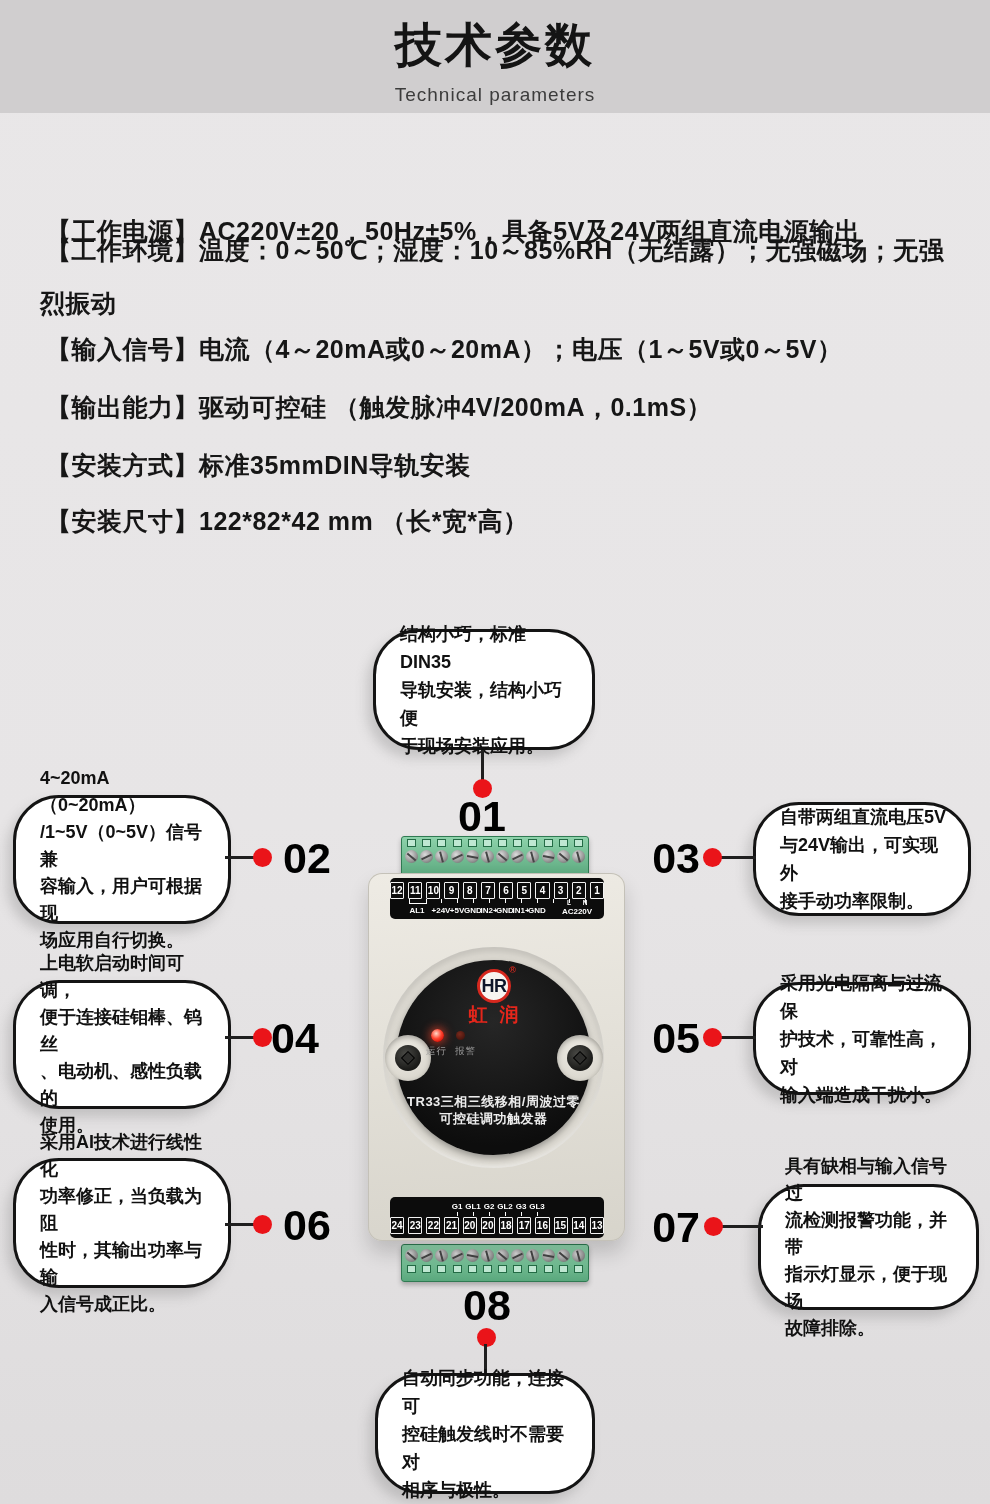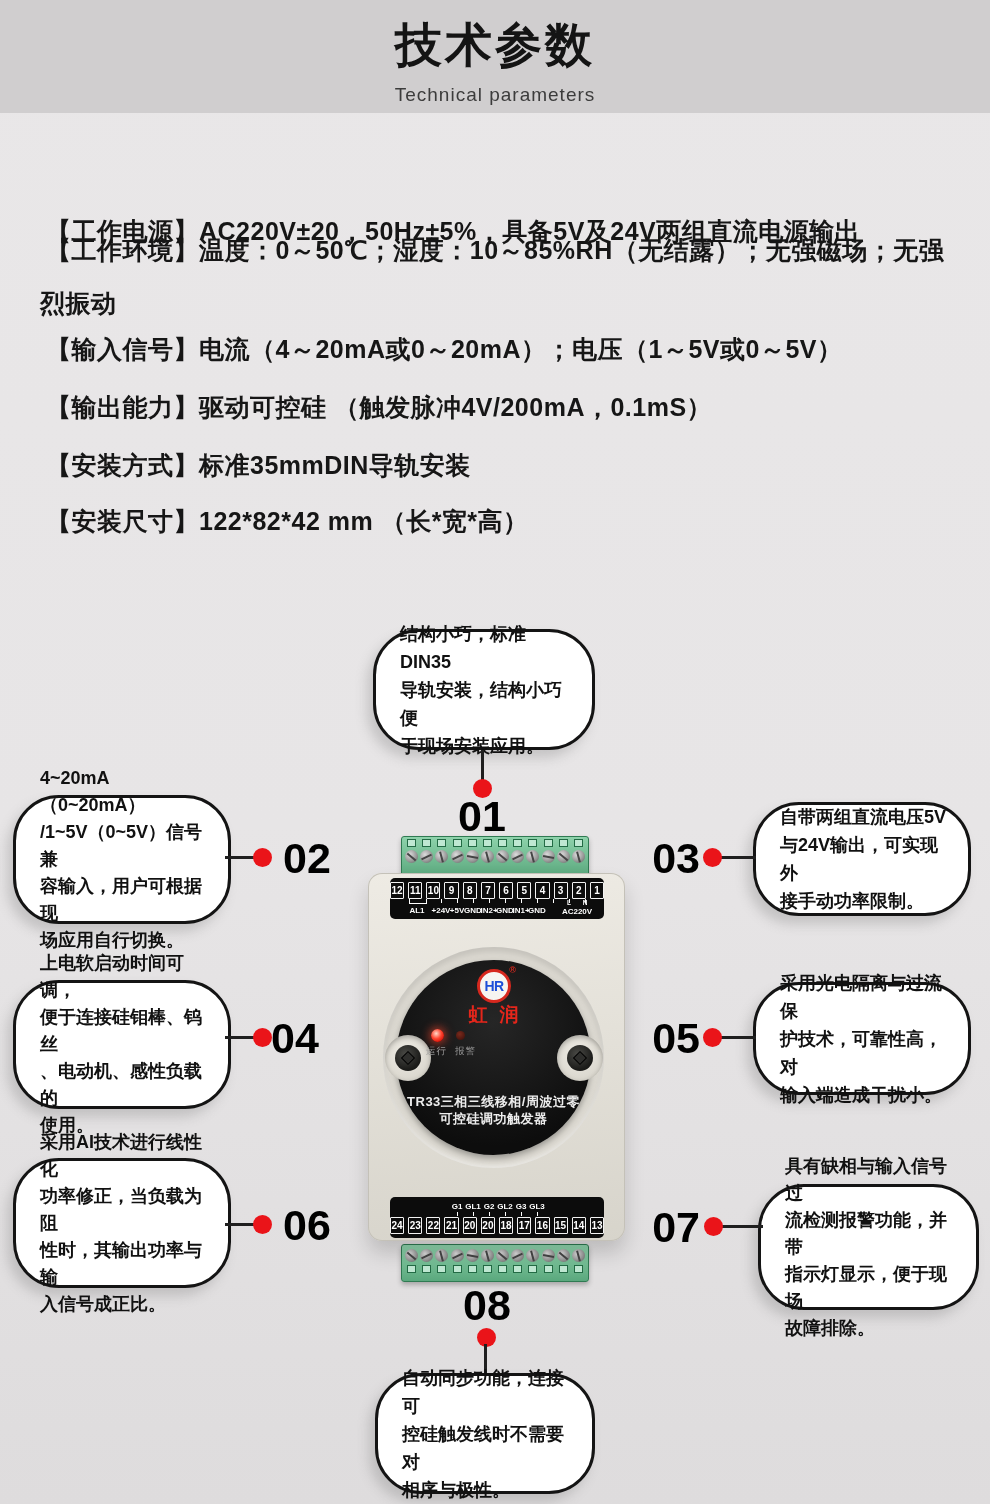--- a/index.html
+++ b/index.html
@@ -103,21 +103,21 @@
   .mount{position:absolute;top:199px;width:46px;height:46px;border-radius:50%;z-index:5;
     background:radial-gradient(circle at 45% 40%,#efece5,#dad7ce 70%,#c8c5bc);
     box-shadow:inset 0 2px 5px rgba(0,0,0,0.28);}
   .mount.left{left:17px;} .mount.right{left:189px;}
   .screwhead{position:absolute;left:10px;top:10px;width:26px;height:26px;border-radius:50%;
     background:radial-gradient(circle at 40% 35%,#4a4a46,#1d1d1b 65%,#0f0f0e);}
   .screwhead::after{content:"";position:absolute;left:8px;top:8px;width:8px;height:8px;border:1.5px solid #000;
     background:#2e2e2c;transform:rotate(45deg);}
   .logo{position:absolute;left:109px;top:133px;width:34px;height:34px;border-radius:50%;z-index:6;
     background:#f7f5f1;border:3px solid #d6281e;box-sizing:border-box;display:flex;align-items:center;justify-content:center;}
-  .logo-hr{font-size:14px;font-weight:800;color:#1d4ed8;letter-spacing:-0.5px;}
+  .logo-hr{font-size:18px;font-weight:800;color:#0f172a;letter-spacing:-0.5px;}
   .logo-reg{position:absolute;right:-8px;top:-7px;font-size:9px;color:#d6281e;font-weight:700;}
   .brand{position:absolute;left:28px;top:166px;width:195px;text-align:center;z-index:6;
     font-size:19px;font-weight:700;color:#e5261b;letter-spacing:12px;padding-left:12px;box-sizing:border-box;}
   .led{position:absolute;border-radius:50%;z-index:6;}
   .led-run{left:63px;top:193px;width:13px;height:13px;
     background:radial-gradient(circle at 40% 35%,#ffd9c9,#ff4530 45%,#d80f06 78%);
     box-shadow:0 0 9px 2px rgba(255,70,45,0.6);}
   .led-alarm{left:88px;top:195px;width:9px;height:9px;
     background:radial-gradient(circle at 40% 35%,#7a2a1c,#47150e 75%);}
   .led-labels{position:absolute;left:58px;top:209px;z-index:6;display:flex;gap:8px;

